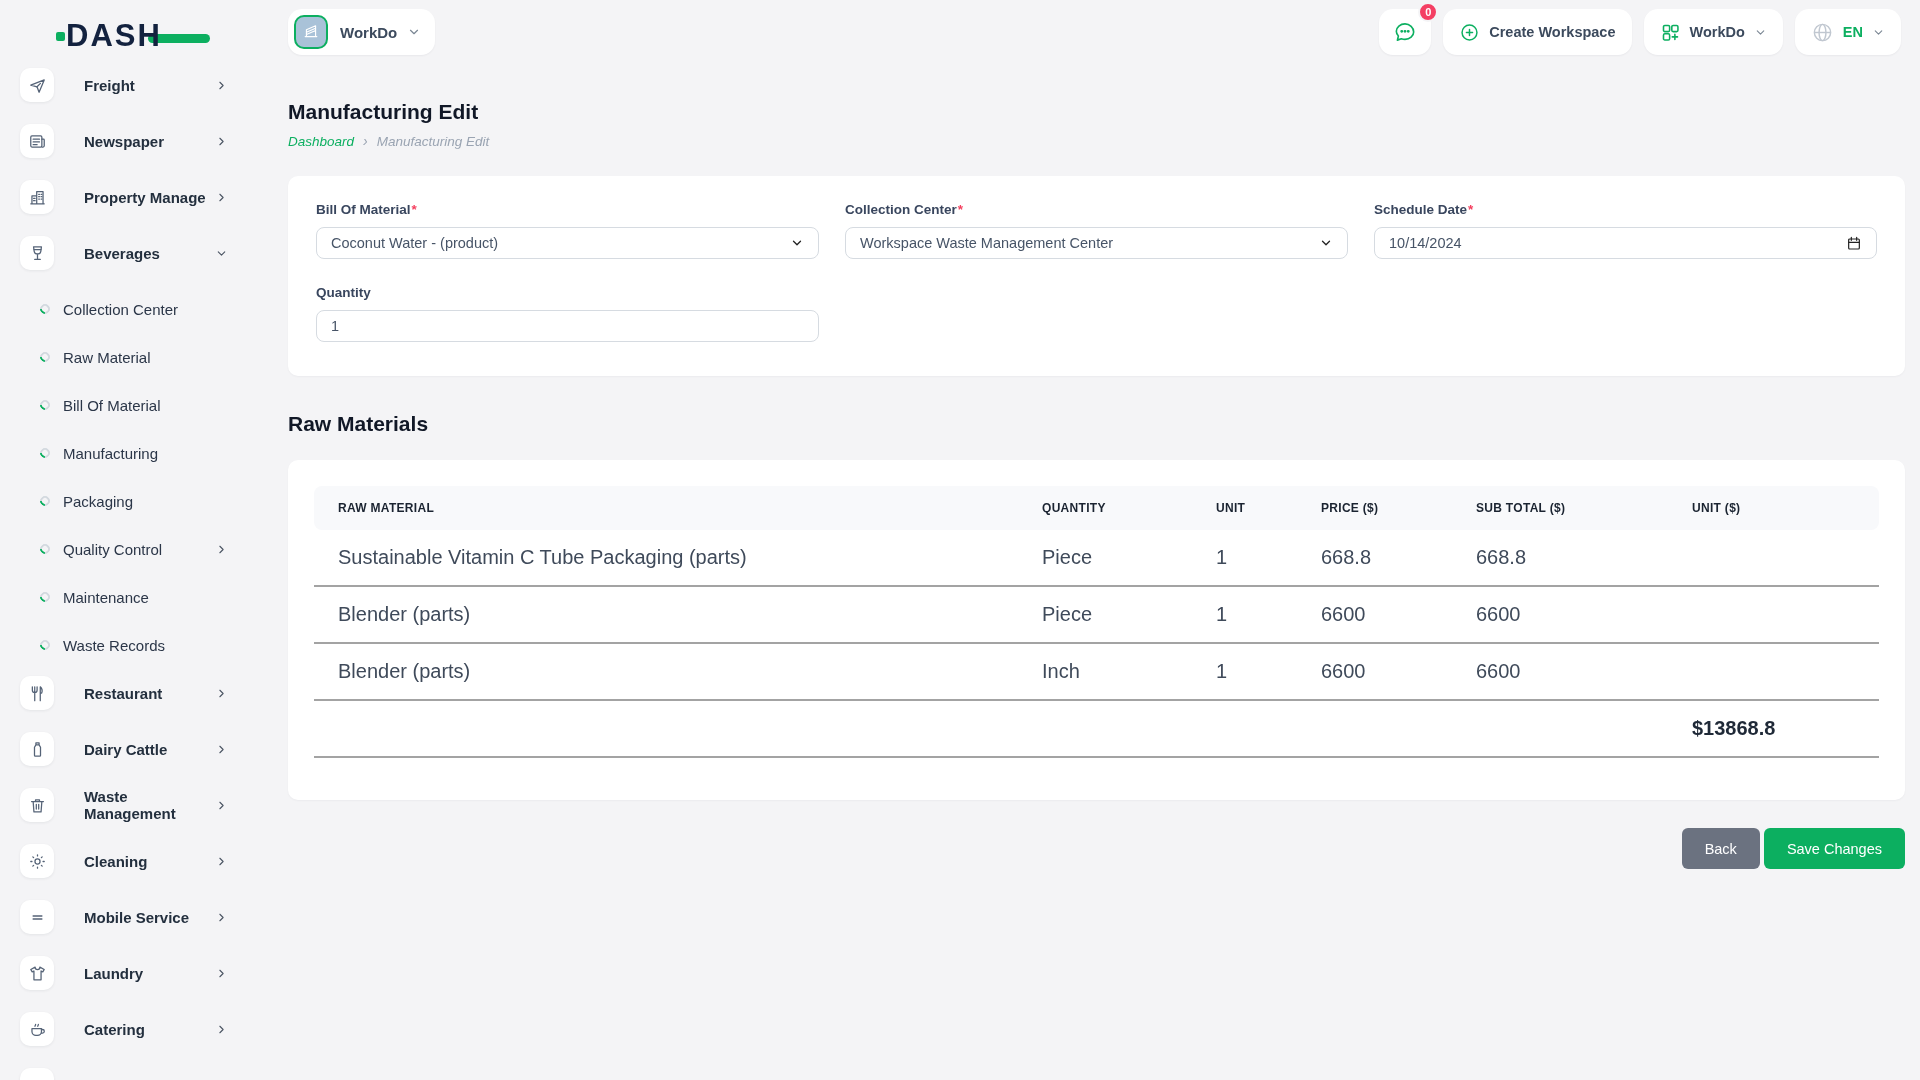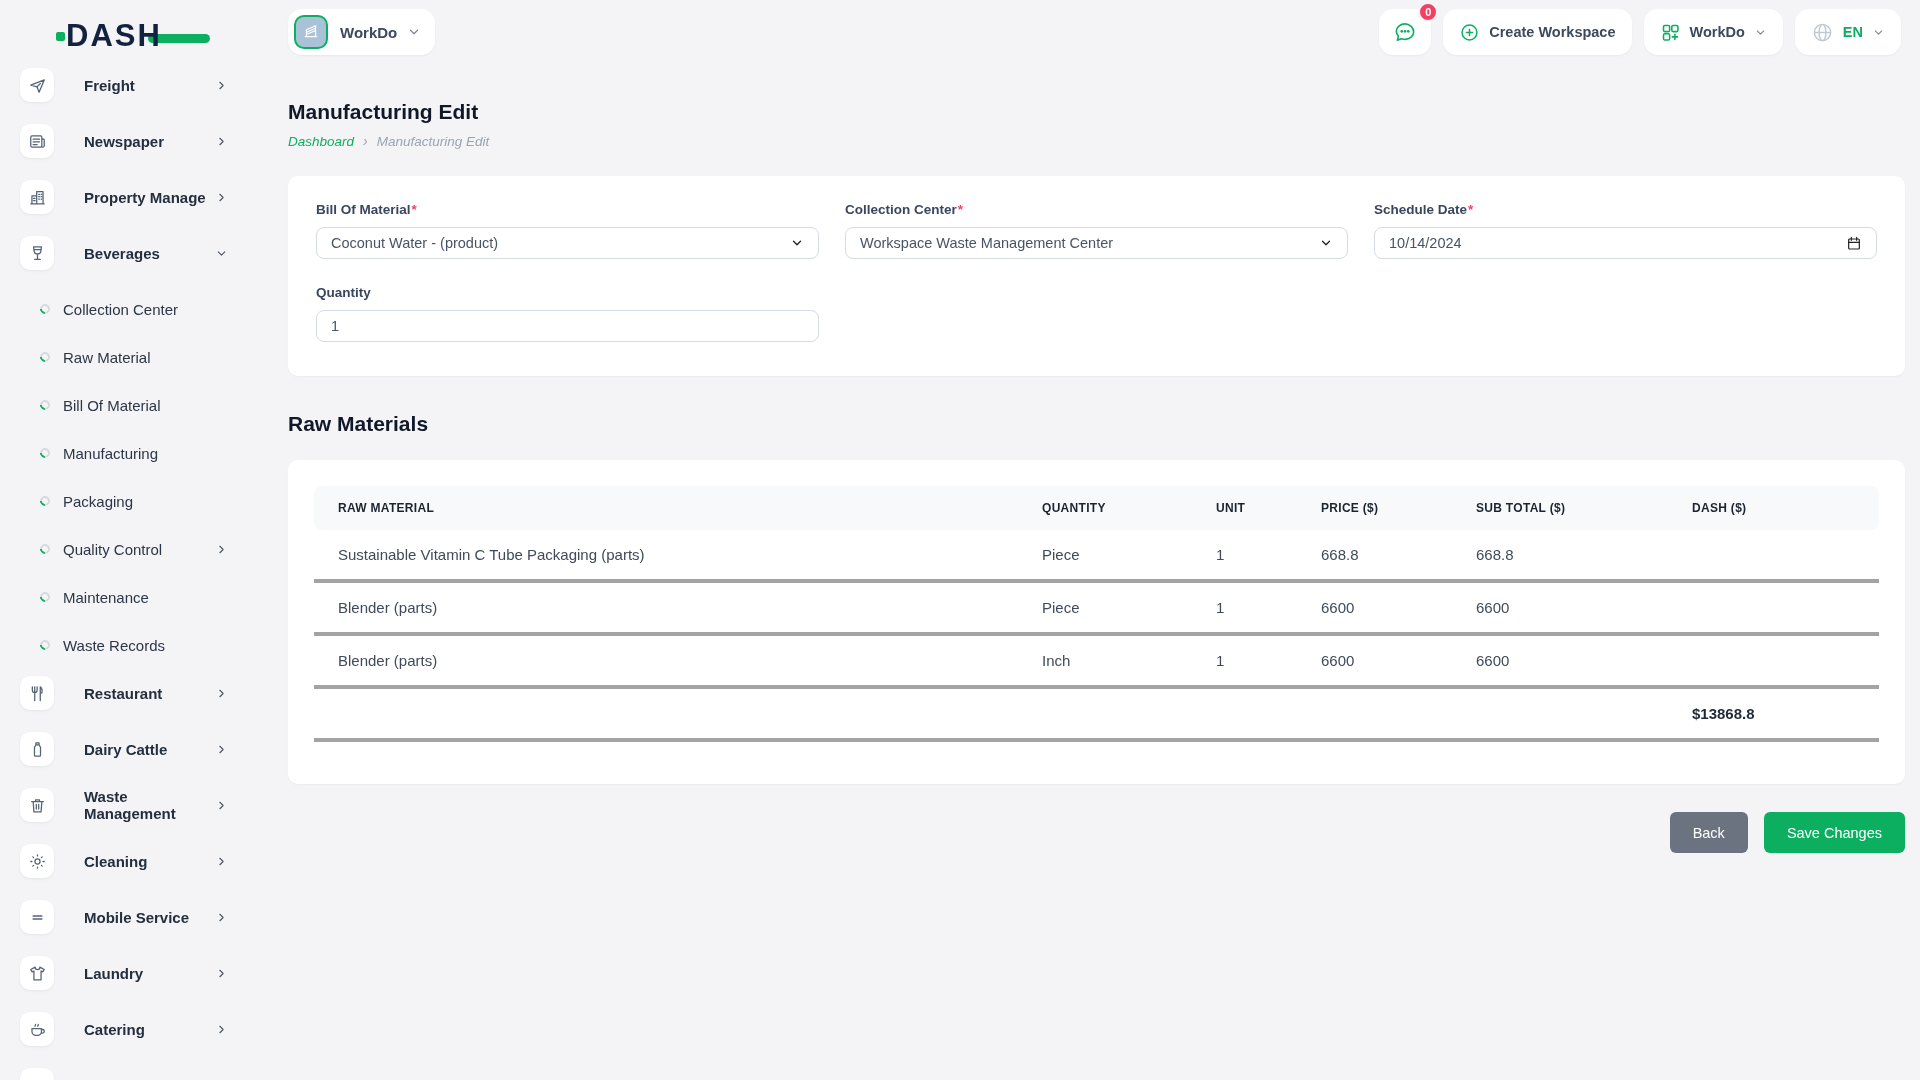--- a/index.html
+++ b/index.html
@@ -51,24 +51,24 @@
   .control .val { flex:1; white-space:nowrap; overflow:hidden; }
   .control svg { flex:none; color:#222; }
   input.control { cursor:text; width:100%; }
   
   .section-title { margin-top:36px; font-size:21px; font-weight:700; color:#111827; }
   .table-card { margin-top:24px; padding:26px 26px 42px; }
   table { width:100%; border-collapse:collapse; table-layout:fixed; }
   th { background:#f8f9fb; font-size:12px; font-weight:700; color:#1b2431; text-align:left; padding:15px 24px; letter-spacing:.3px; }
   th:first-child { border-radius:8px 0 0 8px; }
   th:last-child { border-radius:0 8px 8px 0; }
-  td { padding:16px 24px; font-size:15px; color:#3f4a5a; border-bottom:4px solid #a3a3a3; }
+  td { padding:16px 24px; font-size:20px; color:#3f4a5a; border-bottom:2px solid #a3a3a3; }
   .total-cell { font-weight:700; color:#1f2937; }
   
-  .actions { margin-top:28px; display:flex; justify-content:flex-end; gap:16px; }
+  .actions { margin-top:28px; display:flex; justify-content:flex-end; gap:4px; }
   .btn { border:none; border-radius:6px; height:41px; padding:0 23px; font-size:14.5px; font-weight:500; color:#fff; cursor:pointer; font-family:"Liberation Sans",sans-serif; }
   .btn-back { background:#6b7280; }
   .btn-save { background:#0caf60; }
 </style>
 </head>
 <body>
 
 <div class="logo">
   <span class="logo-text">DASH</span>
   <span class="logo-dot"></span>
@@ -417,21 +417,21 @@
           <col style="width:216px">
           <col>
       </colgroup>
       <thead>
         <tr>
           <th>RAW MATERIAL</th>
           <th>QUANTITY</th>
           <th>UNIT</th>
           <th>PRICE ($)</th>
           <th>SUB TOTAL ($)</th>
-          <th>DASH ($)</th>
+          <th>UNIT ($)</th>
         </tr>
       </thead>
       <tbody>
         <tr>
           <td>Sustainable Vitamin C Tube Packaging (parts)</td>
           <td>Piece</td>
           <td>1</td>
           <td>668.8</td>
           <td>668.8</td>
           <td></td>

